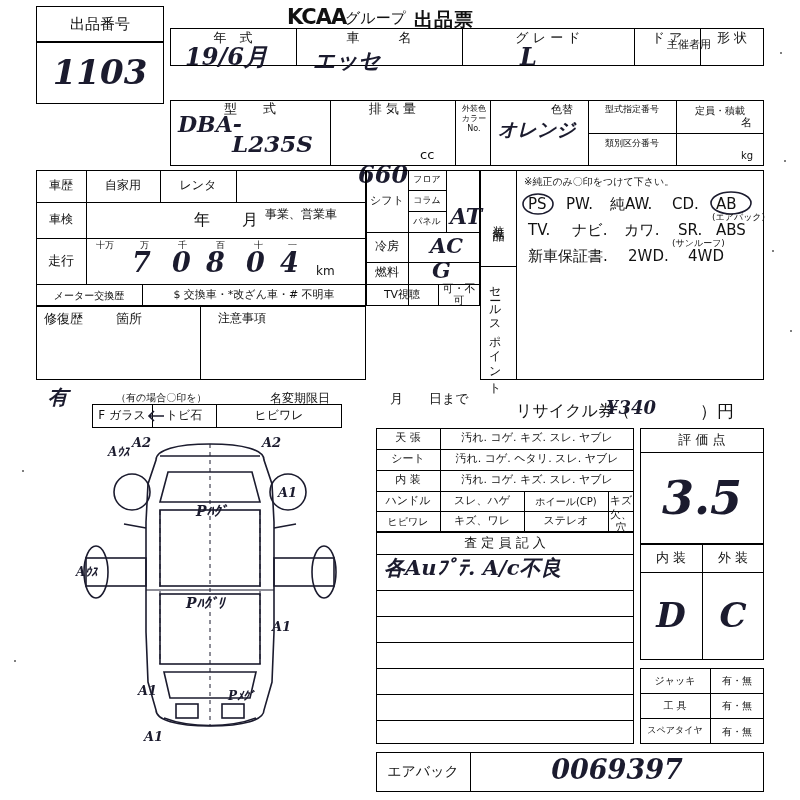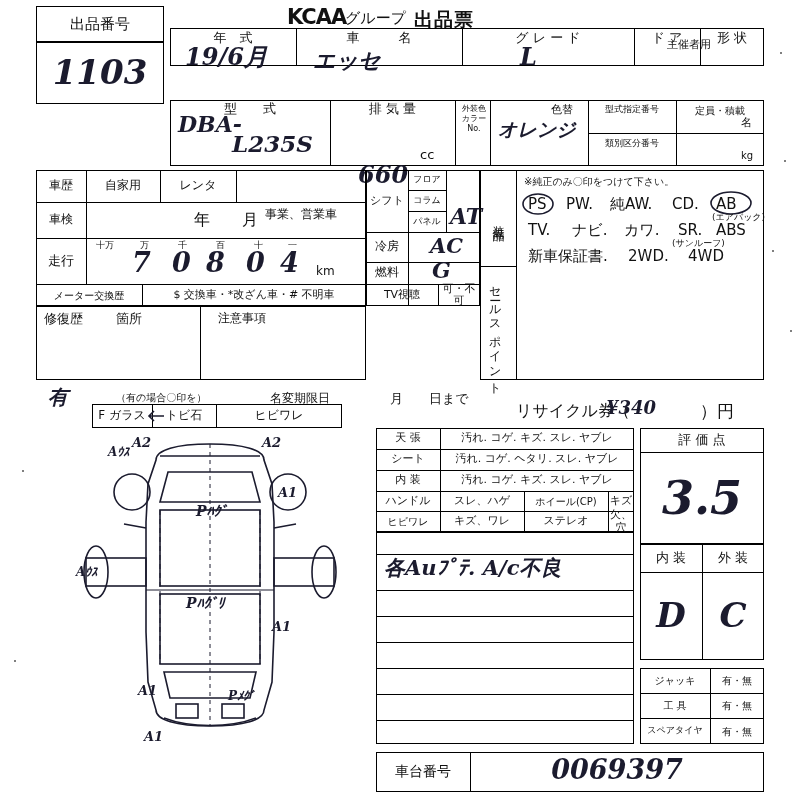--- a/index.html
+++ b/index.html
@@ -289,20 +289,21 @@
   <div class="lbl ctr" style="left:608px;top:511px;width:26px;height:21px;font-size:11px;">欠、穴</div>
 
   <div class="bx" style="left:376px;top:532px;width:258px;height:212px;"></div>
   <div class="hline" style="left:376px;top:554px;width:258px;"></div>
   <div class="hline" style="left:376px;top:590px;width:258px;"></div>
   <div class="hline" style="left:376px;top:616px;width:258px;"></div>
   <div class="hline" style="left:376px;top:642px;width:258px;"></div>
   <div class="hline" style="left:376px;top:668px;width:258px;"></div>
   <div class="hline" style="left:376px;top:694px;width:258px;"></div>
   <div class="hline" style="left:376px;top:720px;width:258px;"></div>
+  <div class="lbl ctr" style="left:376px;top:532px;width:258px;height:22px;font-size:13px;">査 定 員 記 入</div>
   <div class="lbl hand" style="left:384px;top:556px;font-size:21px;">各Auﾌﾟﾃ. A/c不良</div>
 
   <div class="bx" style="left:640px;top:428px;width:124px;height:116px;"></div>
   <div class="hline" style="left:640px;top:452px;width:124px;"></div>
   <div class="lbl ctr" style="left:640px;top:428px;width:124px;height:24px;font-size:13px;">評 価 点</div>
   <div class="lbl ctr hand" style="left:640px;top:452px;width:124px;height:92px;font-size:46px;">3.5</div>
 
   <div class="bx" style="left:640px;top:544px;width:124px;height:116px;"></div>
   <div class="hline" style="left:640px;top:572px;width:124px;"></div>
   <div class="vline" style="left:702px;top:544px;height:116px;"></div>
@@ -317,21 +318,21 @@
   <div class="vline" style="left:710px;top:668px;height:76px;"></div>
   <div class="lbl ctr" style="left:640px;top:668px;width:70px;height:25px;font-size:10px;">ジャッキ</div>
   <div class="lbl ctr" style="left:710px;top:668px;width:54px;height:25px;font-size:10px;">有・無</div>
   <div class="lbl ctr" style="left:640px;top:693px;width:70px;height:25px;font-size:10px;">工 具</div>
   <div class="lbl ctr" style="left:710px;top:693px;width:54px;height:25px;font-size:10px;">有・無</div>
   <div class="lbl ctr" style="left:640px;top:718px;width:70px;height:26px;font-size:9px;">スペアタイヤ</div>
   <div class="lbl ctr" style="left:710px;top:718px;width:54px;height:26px;font-size:10px;">有・無</div>
 
   <div class="bx" style="left:376px;top:752px;width:388px;height:40px;"></div>
   <div class="vline" style="left:470px;top:752px;height:40px;"></div>
-  <div class="lbl ctr" style="left:376px;top:752px;width:94px;height:40px;font-size:14px;">車台番号</div>
+  <div class="lbl ctr" style="left:376px;top:752px;width:94px;height:40px;font-size:14px;">エアバック</div>
   <div class="lbl ctr hand" style="left:470px;top:750px;width:294px;height:40px;font-size:27px;">0069397</div>
 
   <div class="dot" style="left:780px;top:52px;"></div>
   <div class="dot" style="left:784px;top:160px;"></div>
   <div class="dot" style="left:22px;top:470px;"></div>
   <div class="dot" style="left:14px;top:660px;"></div>
   <div class="dot" style="left:790px;top:330px;"></div>
   <div class="dot" style="left:772px;top:250px;"></div>
 </div>
 

